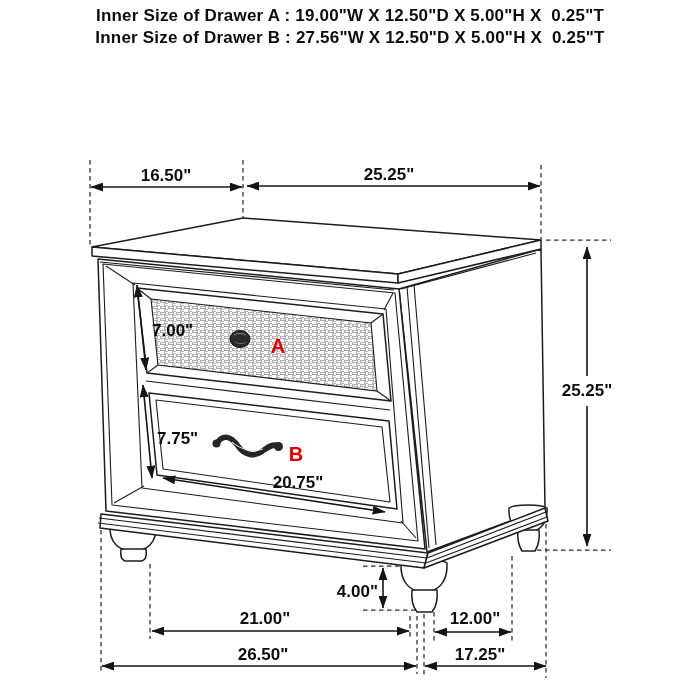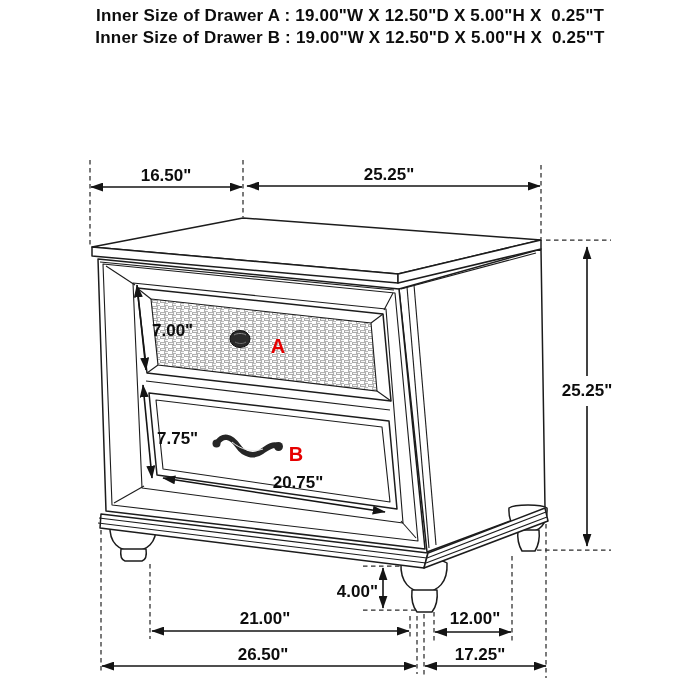--- a/index.html
+++ b/index.html
@@ -23,21 +23,21 @@
   .l1 { fill:none; stroke:#1c1c1c; stroke-width:1.1; stroke-linejoin:round; }
   .l2 { fill:none; stroke:#1c1c1c; stroke-width:1.5; stroke-linejoin:round; }
 </style>
 </head>
 <body>
 
 <div class="stage">
 
   <div class="title">
     <div>Inner Size of Drawer A : 19.00"W X 12.50"D X 5.00"H X  0.25"T</div>
-    <div>Inner Size of Drawer B : 19.00"W X 12.50"D X 5.00"H X  0.25"T</div>
+    <div>Inner Size of Drawer B : 27.56"W X 12.50"D X 5.00"H X  0.25"T</div>
   </div>
 
   <svg class="draw" width="700" height="700" viewBox="0 0 700 700">
     <defs>
       <marker id="arr" viewBox="0 0 13 9" refX="12.3" refY="4.5" markerWidth="13" markerHeight="9" markerUnits="userSpaceOnUse" orient="auto-start-reverse">
         <path d="M0,0 L13,4.5 L0,9 Z" fill="#141414"></path>
       </marker>
       <pattern id="weave" width="8" height="6" patternUnits="userSpaceOnUse">
         <rect width="8" height="6" fill="#ffffff"></rect>
         <rect x="0.6" y="0.7" width="5.1" height="1.9" fill="none" stroke="#8f8f8f" stroke-width="0.75"></rect>

